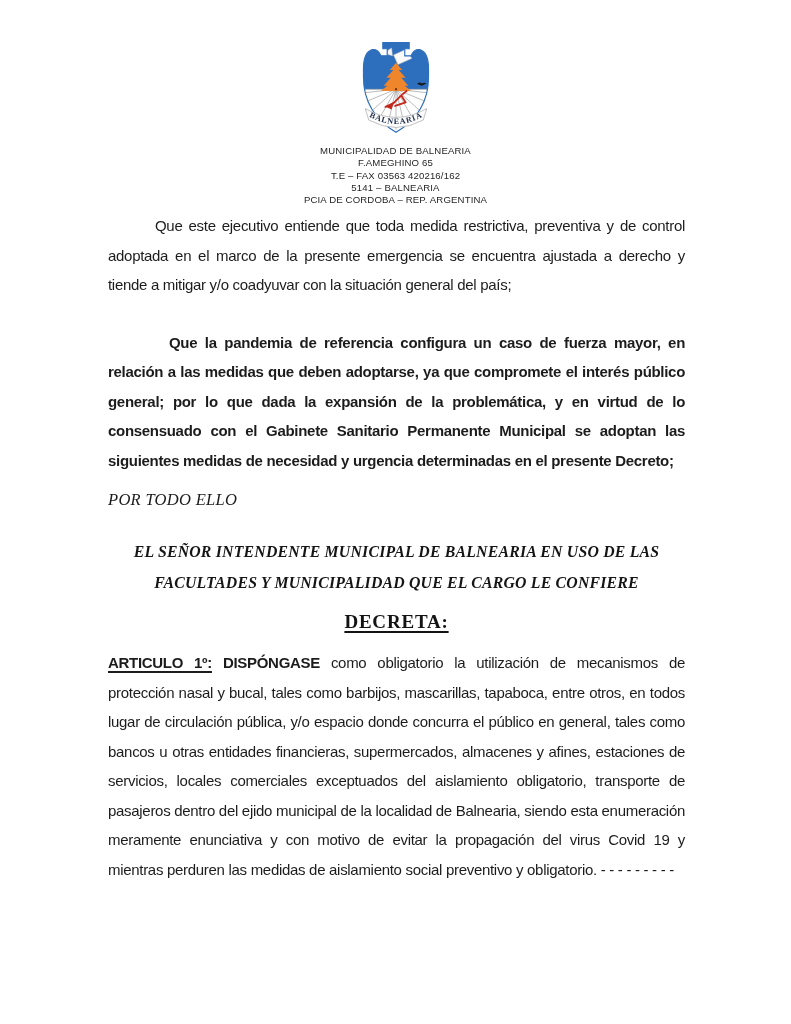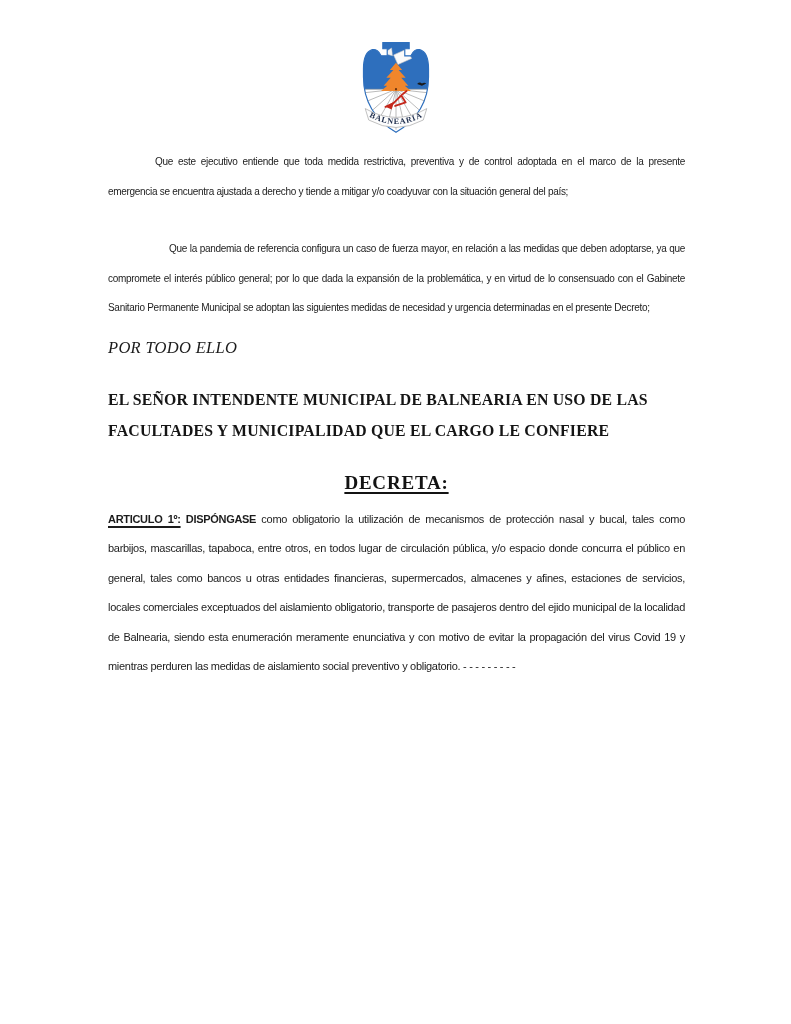--- a/index.html
+++ b/index.html
@@ -16,58 +16,60 @@
   
   .letterhead { text-align: center; padding-top: 40px; }
   .emblem-svg { display: block; margin: 0 auto; width: 88px; height: 102px; }
   .org-lines { margin-top: 3px; font-size: 9.6px; line-height: 12.3px; letter-spacing: 0.15px; color: #262626; }
   .org-line { white-space: nowrap; }
 
   
   .content { width: 577px; margin-left: 108px; margin-top: 5px; }
   .recital {
     margin: 0;
-    font-size: 10px;
+    font-size: 15px;
     letter-spacing: -0.3px;
     line-height: 29.5px;
     text-align: justify;
   }
   .recital-1 { text-indent: 47px; margin-top: 2px; }
-  .recital-2 { text-indent: 61px; margin-top: 28px; }
+  .recital-2 { text-indent: 61px; margin-top: 28px; font-weight: bold; }
 
   .por-todo {
     margin-top: 15px;
     font-family: "Liberation Serif", serif;
     font-size: 16.5px;
     letter-spacing: 0.3px;
     color: #1b1b1b;
     font-style: italic;
   }
   .decree-heading {
     margin-top: 26px;
+    text-align: center;
     font-family: "Liberation Serif", serif;
     font-weight: bold;
     font-size: 15.8px;
     line-height: 31px;
     letter-spacing: 0.2px;
     color: #151515;
+    font-style: italic;
   }
-  .decreta-wrap { margin-top: 26px; text-align: center; }
+  .decreta-wrap { margin-top: 13px; text-align: center; }
   .decreta {
     font-family: "Liberation Serif", serif;
     font-weight: bold;
     font-size: 19px;
     letter-spacing: 0.8px;
     color: #131313;
     text-decoration: underline;
     text-decoration-thickness: 2px;
     text-underline-offset: 3px;
   }
   .article {
-    font-size: 11px;
+    font-size: 15px;
     letter-spacing: -0.3px;
     line-height: 29.5px;
     text-align: justify;
   }
   .article-label {
     font-weight: bold;
     text-decoration: underline;
     text-decoration-thickness: 1.6px;
     text-underline-offset: 3px;
   }
@@ -137,20 +139,27 @@
       </g>
 
       <path class="c-outline" fill="none" stroke-width="1.3" d="M13 33 C13 21 16 13 23 11 C27 10 31 13 33 18 L40 18 L40 10 L35 10 L35 3 L65 3 L65 10 L60 10 L60 18 L67 18 C69 13 73 10 77 11 C84 13 87 21 87 33 L87 42 C87 68 75 90 50 105 C25 90 13 68 13 42 Z"></path>
 
       <path d="M15 78 Q50 98 85 78 L81 91 Q50 108 19 91 Z" fill="#fdfdfd" stroke="#9a9a9a" stroke-width="0.7"></path>
       <text class="c-banner-ink" font-family="Liberation Serif, serif" font-size="9.2" font-weight="bold" letter-spacing="1">
         <textPath href="#bannerTextPath" startOffset="50%" text-anchor="middle">BALNEARIA</textPath>
       </text>
     </svg>
 
+    <div class="org-lines">
+      <div class="org-line">MUNICIPALIDAD DE BALNEARIA</div>
+      <div class="org-line">F.AMEGHINO 65</div>
+      <div class="org-line">T.E – FAX 03563 420216/162</div>
+      <div class="org-line">5141 – BALNEARIA</div>
+      <div class="org-line">PCIA DE CORDOBA – REP. ARGENTINA</div>
+    </div>
   </div>
 
   <div class="content">
 
     <p class="recital recital-1">Que este ejecutivo entiende que toda medida restrictiva, preventiva y de control adoptada en el marco de la presente emergencia se encuentra ajustada a derecho y tiende a mitigar y/o coadyuvar con la situación general del país;</p>
 
     <p class="recital recital-2">Que la pandemia de referencia configura un caso de fuerza mayor, en relación a las medidas que deben adoptarse, ya que compromete el interés público general; por lo que dada la expansión de la problemática, y  en virtud de  lo consensuado con el Gabinete Sanitario Permanente Municipal se adoptan las  siguientes medidas de  necesidad y urgencia determinadas en el presente Decreto;</p>
 
     <div class="por-todo">POR TODO ELLO</div>
 

